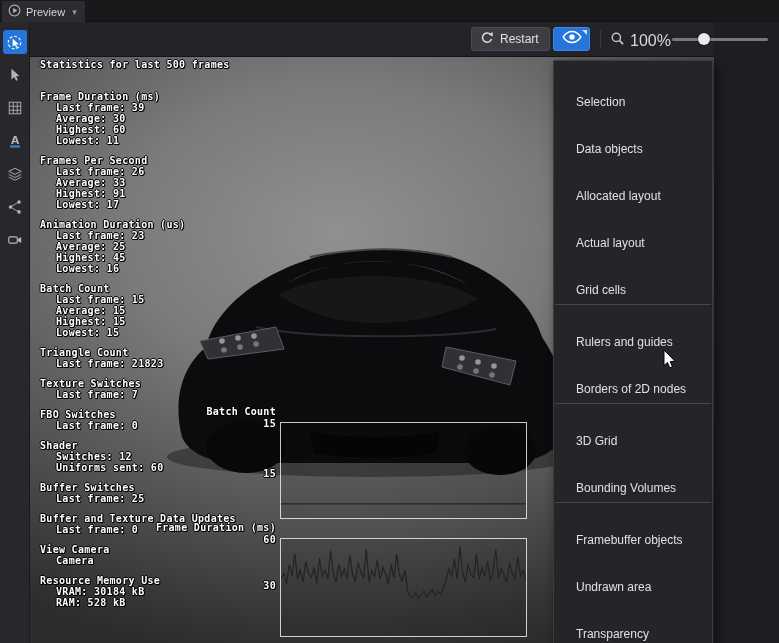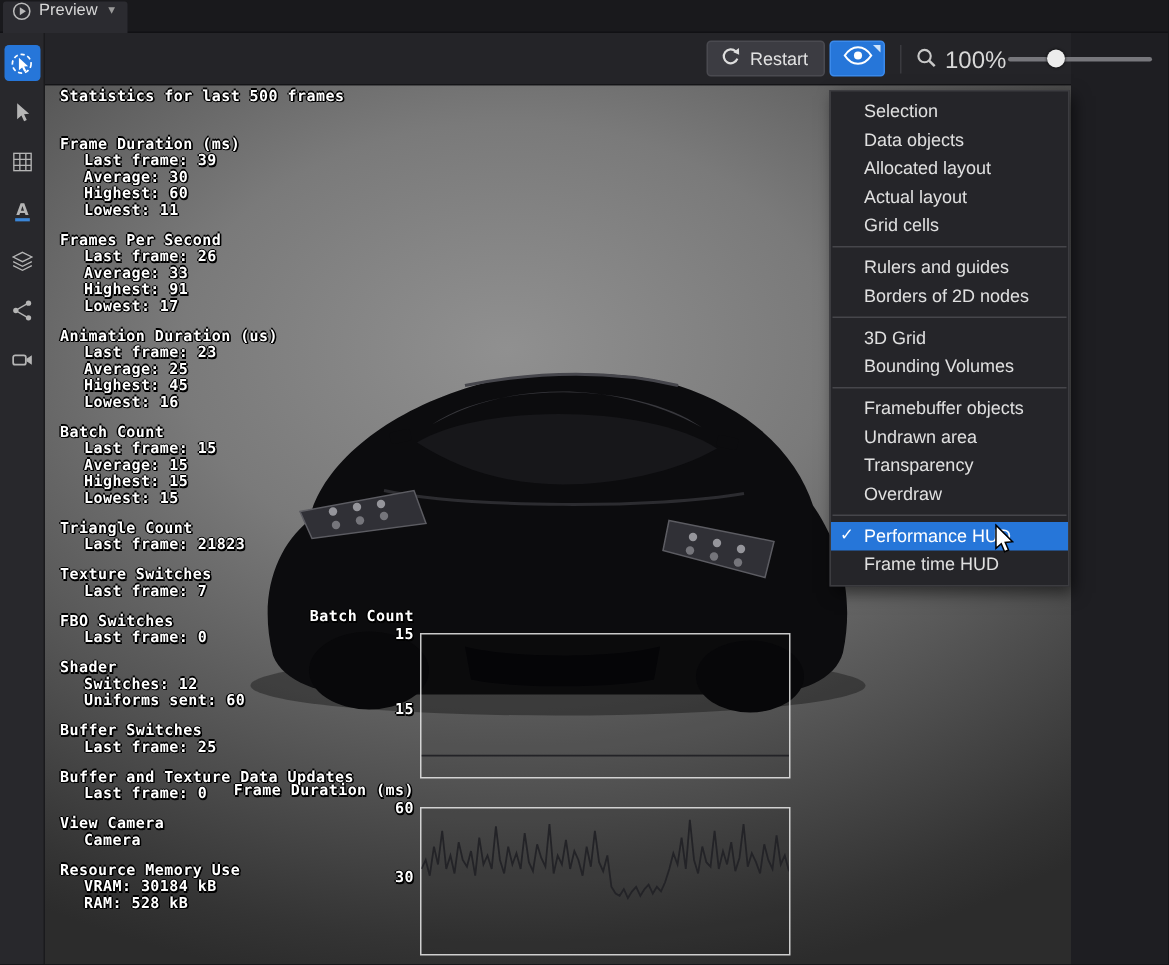--- a/index.html
+++ b/index.html
@@ -8,21 +8,21 @@
     position:relative; width:779px; height:643px; overflow:hidden;
     background:#1e1e22; font-family:"Liberation Sans", sans-serif;
     -webkit-user-select:none; user-select:none;
   }
 
   
   .tabbar { position:absolute; left:0; top:0; width:779px; height:22px; background:#19191c; border-bottom:1px solid #111114; }
   .tab {
     position:absolute; left:2px; top:1px; height:21px; padding:0 8px 0 6px;
     background:#2b2b30; color:#d6d6d6; font-size:11px;
-    display:flex; align-items:flex-start; gap:5px; border-top-left-radius:2px; border-top-right-radius:2px;
+    display:flex; align-items:center; gap:5px; border-top-left-radius:2px; border-top-right-radius:2px;
   }
   .tab .caret { color:#9a9a9a; font-size:9px; margin-left:2px; }
 
   
   .mainrow { position:absolute; left:0; top:22px; width:779px; height:621px; display:flex; }
   .sidebar { width:30px; height:100%; background:#28282c; border-right:1px solid #1a1a1d; display:flex; flex-direction:column; align-items:center; padding-top:8px; gap:9px; }
   .tool { width:24px; height:24px; border-radius:3px; display:flex; align-items:center; justify-content:center; color:#b5b5b5; cursor:pointer; }
   .tool.selected { background:#2676d9; color:#ffffff; }
   .tool svg { display:block; }
 
@@ -75,21 +75,21 @@
   .g-ylabel { position:absolute; right:251px; text-align:right; }
   .g-box { position:absolute; left:250px; top:16px; border:1px solid rgba(235,235,235,0.85); background:rgba(0,0,0,0.08); }
   .g-box svg { display:block; }
 
   
   .menu {
     position:absolute; left:553px; top:60px; width:160px; z-index:100;
     background:#252529; border:1px solid #3c3c40; padding:4px 0;
     box-shadow:3px 4px 10px rgba(0,0,0,0.55);
   }
-  .menu-item { position:relative; height:19px; line-height:19px; font-size:12px; color:#e0e0e0; padding-left:22px; cursor:pointer; white-space:nowrap; }
+  .menu-item { position:relative; height:19px; line-height:19px; font-size:12px; color:#e0e0e0; padding-left:22px; cursor:pointer; white-space:nowrap;margin-top:28px; }
   .menu-item.highlighted { background:#2676d9; color:#ffffff; }
   .menu-check { position:absolute; left:6px; top:0; width:14px; font-size:11px; }
   .menu-sep { height:1px; background:#46464b; margin:4px 1px; }
 
   
   .mouse-cursor { position:absolute; left:662px; top:349px; z-index:200; }
 </style>
 </head>
 <body>
 

